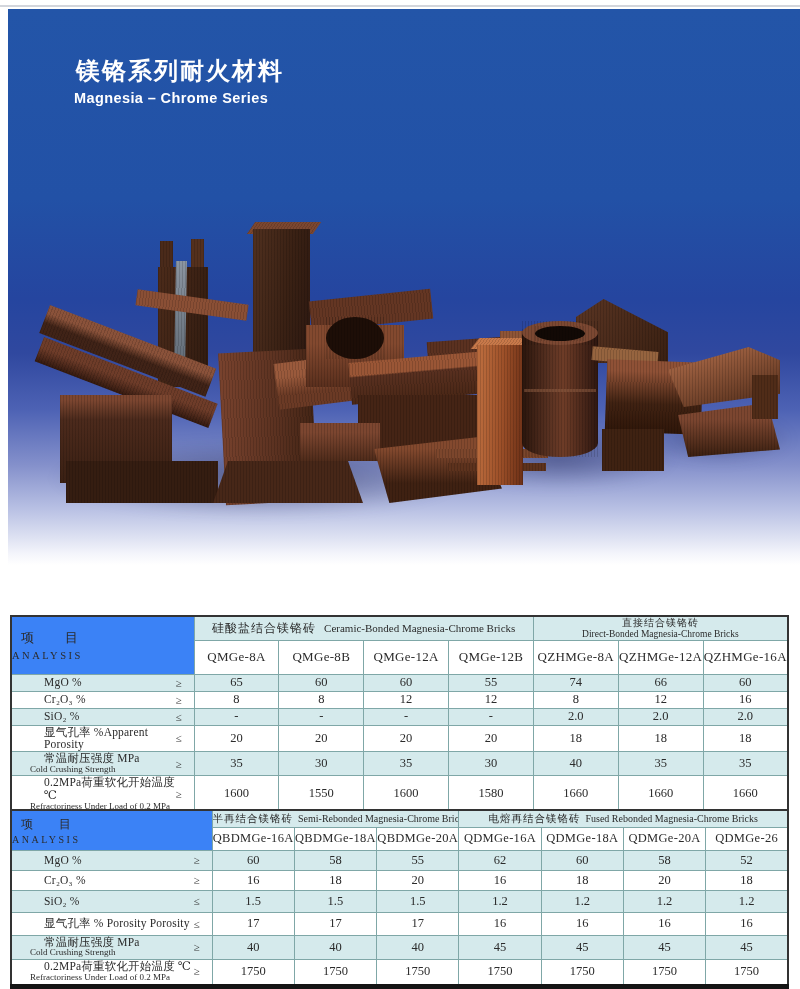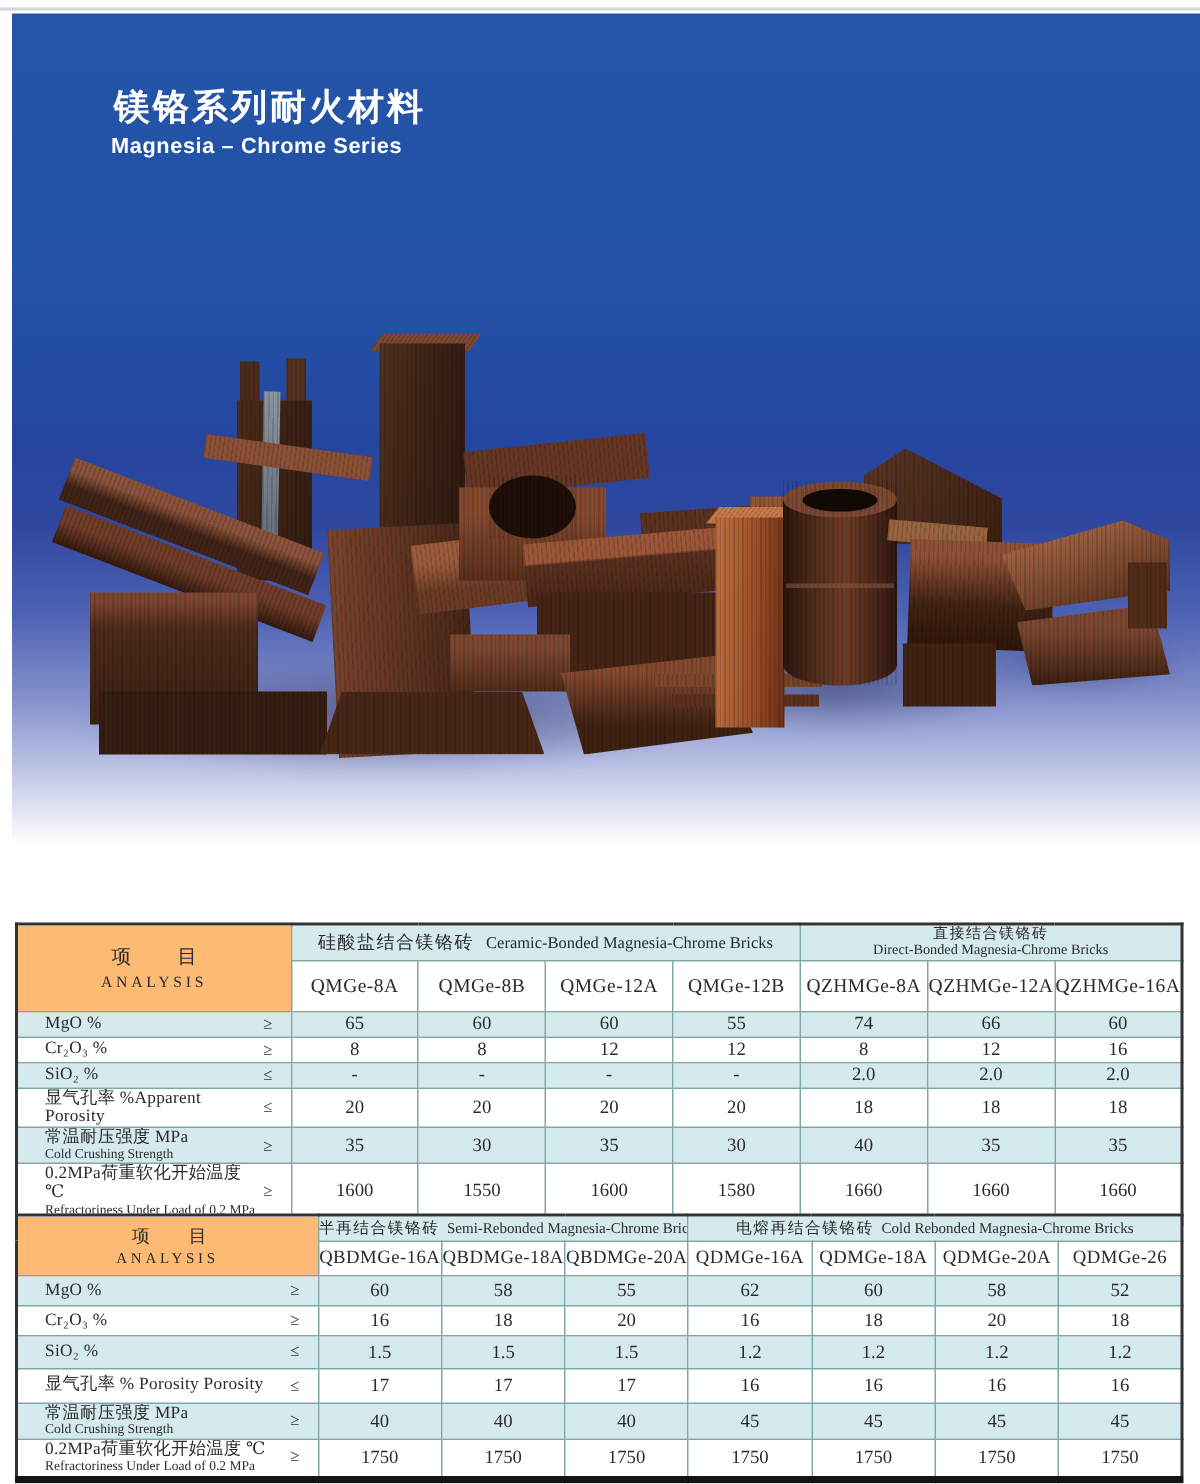--- a/index.html
+++ b/index.html
@@ -22,38 +22,38 @@
   .bk::after{content:"";position:absolute;inset:0;
         background:repeating-linear-gradient(90deg,rgba(0,0,0,.14) 0 1px,transparent 1px 3px);}
   .sh{position:absolute;filter:blur(6px);}
 
   
   table.spec{position:absolute;left:10px;width:779px;border-collapse:collapse;table-layout:fixed;
         background:#fff;color:#2b2b2b;
         border:2px solid #333333;border-bottom:5px solid #141414;}
   table.spec th,table.spec td{border:1px solid #7fa7a7;padding:0;overflow:hidden;font-weight:normal;}
   table.spec tr.cyan{background:#d5eaec;}
-  .analysis-cell{background:#fdba74;text-align:center;vertical-align:middle;margin-top:24px;}
+  .analysis-cell{background:#3b82f6;text-align:left;vertical-align:middle;margin-top:24px;}
   .analysis-cell .cn{font-size:13px;letter-spacing:9px;text-indent:9px;}
   .analysis-cell .en{font-size:10.5px;letter-spacing:2.5px;margin-top:3px;}
   .t1 .analysis-cell .cn{font-size:12px;letter-spacing:7px;}
   .t1 .analysis-cell .en{font-size:10px;margin-top:1px;}
   .group-cell{text-align:center;vertical-align:middle;font-size:12px;white-space:nowrap;}
   .group-cell .cn{font-size:12px;letter-spacing:1px;margin-right:8px;}
   .group-cell .en{font-size:11px;}
   .t1 .group-cell .cn{font-size:10.5px;margin-right:5px;}
   .t1 .group-cell .en{font-size:10px;}
   .group-cell.stacked .cn,.group-cell.stacked .en{display:block;margin:0;line-height:1.15;}
   .group-cell.stacked .cn{font-size:10px;letter-spacing:1px;}
   .group-cell.stacked .en{font-size:9.5px;}
   .model-cell{text-align:center;vertical-align:middle;font-size:13px;letter-spacing:.3px;}
   .t1 .model-cell{font-size:12.5px;}
   .label-cell{vertical-align:middle;}
   .labwrap{display:flex;justify-content:space-between;align-items:center;padding:0 12px 0 18px;}
-  .lab .cn{font-size:11.5px;line-height:1.12;letter-spacing:.2px;}
+  .lab .cn{font-size:11.5px;line-height:1.12;letter-spacing:.2px;margin-left:14px;}
   .lab .en{font-size:9px;line-height:1.1;}
   .sym{font-size:11px;color:#333;}
   .value-cell{text-align:center;vertical-align:middle;font-size:12.5px;}
 </style>
 </head>
 <body>
 
 <div class="page">
   <div class="scan-line"></div>
 
@@ -266,21 +266,21 @@
         <col>
         <col>
       </colgroup>
       <thead>
         <tr class="cyan" style="height: 17px;">
           <th class="analysis-cell" rowspan="2">
             <div class="cn">项　目</div>
             <div class="en">ANALYSIS</div>
           </th>
           <th class="group-cell" colspan="3"><span class="cn">半再结合镁铬砖</span><span class="en">Semi-Rebonded Magnesia-Chrome Bricks</span></th>
-          <th class="group-cell" colspan="4"><span class="cn">电熔再结合镁铬砖</span><span class="en">Cold Rebonded Magnesia-Chrome Bricks</span></th>
+          <th class="group-cell" colspan="4"><span class="cn">电熔再结合镁铬砖</span><span class="en">Fused Rebonded Magnesia-Chrome Bricks</span></th>
         </tr>
         <tr class="modelrow" style="height: 23px;">
           <th class="model-cell">QBDMGe-16A</th>
           <th class="model-cell">QBDMGe-18A</th>
           <th class="model-cell">QBDMGe-20A</th>
           <th class="model-cell">QDMGe-16A</th>
           <th class="model-cell">QDMGe-18A</th>
           <th class="model-cell">QDMGe-20A</th>
           <th class="model-cell">QDMGe-26</th>
         </tr>

